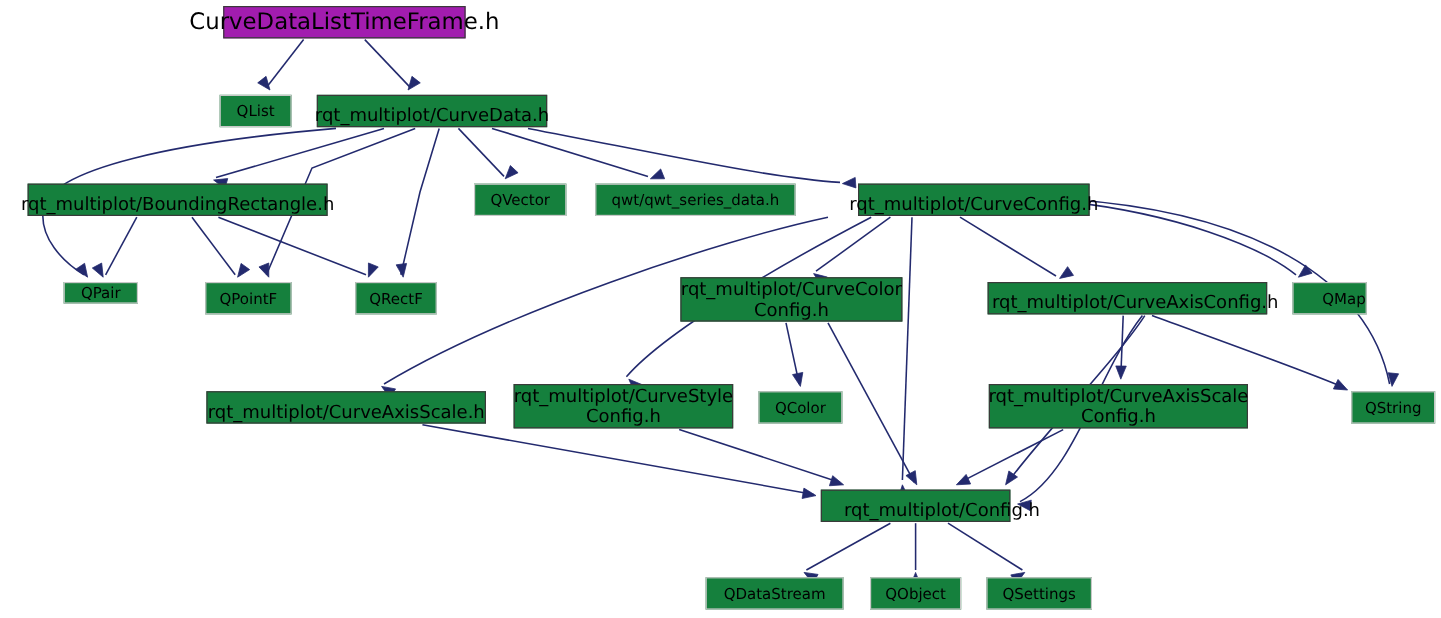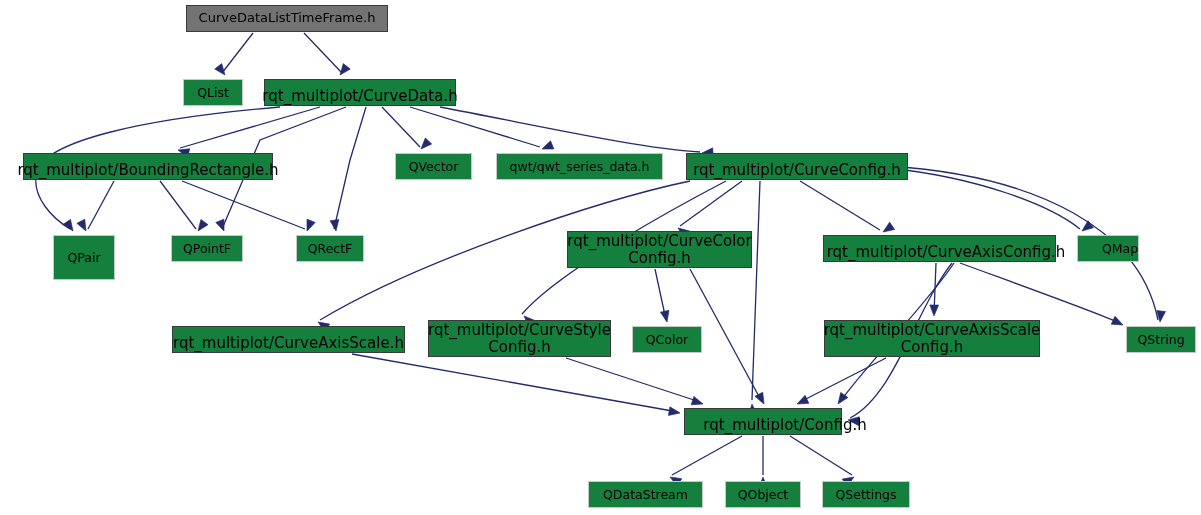--- a/index.html
+++ b/index.html
@@ -50,22 +50,22 @@
     border: 1px solid #c8c8c8;
     font-size: 12.5px;
   }
   .node.internal {
     border: 1.6px solid #3a3a3a;
     font-size: 15px;
     align-items: flex-end;
   }
   .node.root {
     border: 1.6px solid #3a3a3a;
-    background: #737373;
-    font-size: 13px;
+    background: #a21caf;
+    font-size: 19px;
   }
   .node-label {
     display: block;
     padding: 0 5px;
   }
 </style>
 </head>
 <body>
 
 <div id="graph-root">
@@ -139,22 +139,22 @@
       </g>
   </svg>
 
   <div id="nodes-layer">
       <div class="node root" style="left: 186px; top: 5px; width: 202px; height: 27px;"><span class="node-label">CurveDataListTimeFrame.h</span></div>
       <div class="node ext" style="left: 183px; top: 79px; width: 60px; height: 27px;"><span class="node-label">QList</span></div>
       <div class="node internal" style="left: 264px; top: 79px; width: 192px; height: 27px;"><span class="node-label">rqt_multiplot/CurveData.h</span></div>
       <div class="node internal" style="left: 23px; top: 153px; width: 250px; height: 27px;"><span class="node-label">rqt_multiplot/BoundingRectangle.h</span></div>
       <div class="node ext" style="left: 395px; top: 153px; width: 77px; height: 27px;"><span class="node-label">QVector</span></div>
       <div class="node ext" style="left: 496px; top: 153px; width: 167px; height: 27px;"><span class="node-label">qwt/qwt_series_data.h</span></div>
-      <div class="node internal" style="left: 686px; top: 153px; width: 222px; height: 27px;"><span class="node-label">rqt_multiplot/CurveConfig.h</span></div>
-      <div class="node ext" style="left: 53px; top: 235px; width: 62px; height: 45px;"><span class="node-label">QPair</span></div>
+      <div class="node internal" style="left: 715px; top: 153px; width: 193px; height: 27px;"><span class="node-label">rqt_multiplot/CurveConfig.h</span></div>
+      <div class="node ext" style="left: 53px; top: 235px; width: 62px; height: 18px;"><span class="node-label">QPair</span></div>
       <div class="node ext" style="left: 171px; top: 235px; width: 72px; height: 27px;"><span class="node-label">QPointF</span></div>
       <div class="node ext" style="left: 296px; top: 235px; width: 68px; height: 27px;"><span class="node-label">QRectF</span></div>
       <div class="node internal" style="left: 567px; top: 231px; width: 185px; height: 37px;"><span class="node-label">rqt_multiplot/CurveColor
 Config.h</span></div>
       <div class="node internal" style="left: 823px; top: 235px; width: 233px; height: 27px; padding-left: 13px;"><span class="node-label">rqt_multiplot/CurveAxisConfig.h</span></div>
       <div class="node ext" style="left: 1077px; top: 235px; width: 62px; height: 27px; padding-left: 24px;"><span class="node-label">QMap</span></div>
       <div class="node internal" style="left: 172px; top: 326px; width: 233px; height: 27px;"><span class="node-label">rqt_multiplot/CurveAxisScale.h</span></div>
       <div class="node internal" style="left: 428px; top: 320px; width: 183px; height: 37px;"><span class="node-label">rqt_multiplot/CurveStyle
 Config.h</span></div>
       <div class="node ext" style="left: 632px; top: 326px; width: 70px; height: 27px;"><span class="node-label">QColor</span></div>

